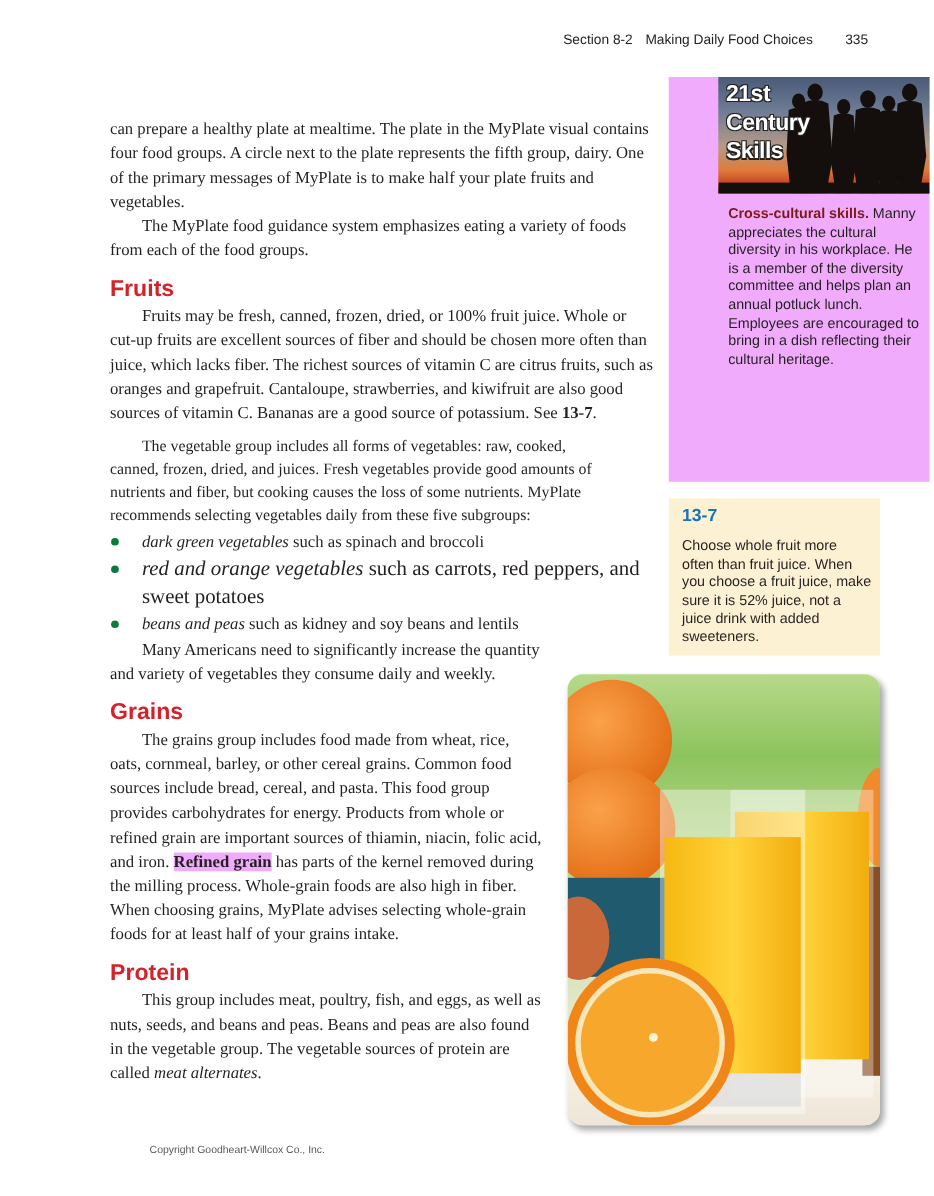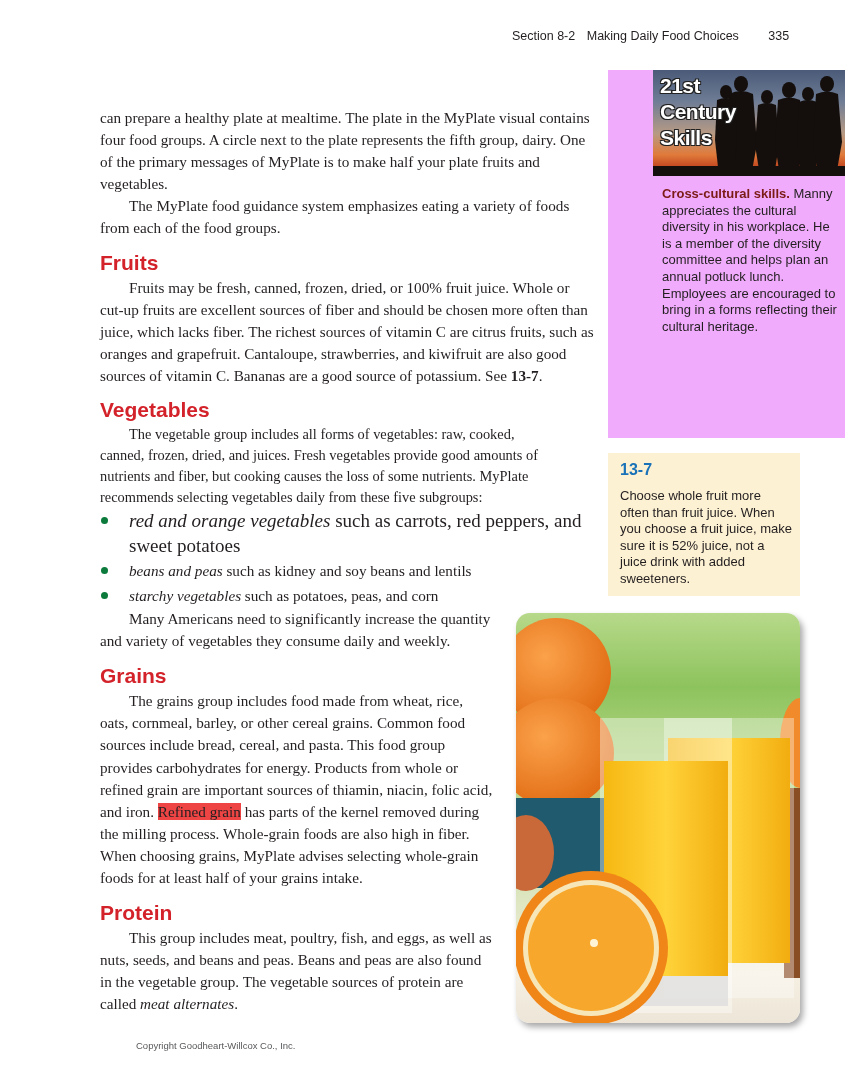--- a/index.html
+++ b/index.html
@@ -11,21 +11,21 @@
   .main { position:absolute; left:100px; top:64px; width:495px; font-size:15.2px; line-height:22.1px;margin-top:43px; }
   .main p { margin:0; }
   .main p.indent { text-indent:29px; }
   .main h2 { font-family:"Liberation Sans", sans-serif; font-weight:bold; color:#d3222a; font-size:21px; margin:0; line-height:28px; }
   .main .sp { height:9px; }
   .main .sp2 { height:10px; }
   .main ul { list-style:none; margin:0; padding:0; }
   .main ul li { position:relative; padding-left:29px; line-height:25px; }
   .main ul li::before { content:""; position:absolute; left:1px; top:9px; width:7px; height:7px; border-radius:50%; background:#0b7a3b; }
   .narrow { width:395px; }
-  .hl { background:#ef4444; font-weight:normal; }
+  .hl { background:#f0abfc; font-weight:bold; }
   .main i { font-style:italic; }
 
   .copyright { position:absolute; left:100px; top:1040px; font-family:"Liberation Sans", sans-serif; font-size:9.5px; color:#58595b;margin-left:36px; }
 
   .skills-box { position:absolute; left:608px; top:70px; width:192px; height:368px; background:#f0abfc;padding-left:45px; }
   .skills-banner { position:relative; width:192px; height:106px; overflow:hidden;
      background:linear-gradient(to bottom, #4a5a78 0%, #6f7d95 30%, #b79a84 60%, #e07a3a 80%, #c2441f 92%, #1a120e 100%); }
   .skills-banner .title { position:absolute; left:7px; top:3px; font-family:"Liberation Sans", sans-serif; font-weight:bold; font-size:21px; line-height:26px; color:#ffffff; text-shadow:1px 1px 0 #222, -1px -1px 0 #222, 1px -1px 0 #222, -1px 1px 0 #222; letter-spacing:-0.5px; }
   .skills-banner svg { position:absolute; left:0; top:0; }
   .skills-text { padding:10px 8px 0 9px; font-family:"Liberation Sans", sans-serif; font-size:13px; line-height:16.6px; color:#231f20; }
@@ -47,28 +47,27 @@
   <span class="page">335</span>
 </div>
 
 <div class="main">
   <p>can prepare a healthy plate at mealtime. The plate in the MyPlate visual contains four food groups. A circle next to the plate represents the fifth group, dairy. One of the primary messages of MyPlate is to make half your plate fruits and vegetables.</p>
   <p class="indent">The MyPlate food guidance system emphasizes eating a variety of foods from each of the food groups.</p>
   <div class="sp"></div>
   <h2>Fruits</h2>
   <p class="indent"><span>Fruits may be fresh, canned, frozen, dried, or 100% fruit juice. Whole or cut-up fruits are excellent sources of fiber and should be chosen more often than juice, which lacks fiber. The richest sources of vitamin C are citrus fruits, such as oranges and grapefruit. Cantaloupe, strawberries, and kiwifruit are also good sources of vitamin C. Bananas are a good source of potassium. See </span><b>13-7</b><span>.</span></p>
   <div class="sp"></div>
-  <h2>Vegetables</h2>
   <div style="width:455px;">
   <p class="indent" style="font-size:14.4px; line-height:21px;">The vegetable group includes all forms of vegetables: raw, cooked, canned, frozen, dried, and juices. Fresh vegetables provide good amounts of nutrients and fiber, but cooking causes the loss of some nutrients. MyPlate recommends selecting vegetables daily from these five subgroups:</p>
   </div>
   <ul>
+    <li><i>dark green vegetables</i><span> such as spinach and broccoli</span></li>
     <li style="font-size:19px;"><i>red and orange vegetables</i><span> such as carrots, red peppers, and sweet potatoes</span></li>
     <li><i>beans and peas</i><span> such as kidney and soy beans and lentils</span></li>
-    <li><i>starchy vegetables</i><span> such as potatoes, peas, and corn</span></li>
   </ul>
   <div class="narrow">
     <p class="indent">Many Americans need to significantly increase the quantity and variety of vegetables they consume daily and weekly.</p>
     <div class="sp2"></div>
     <h2>Grains</h2>
     <p class="indent"><span>The grains group includes food made from wheat, rice, oats, cornmeal, barley, or other cereal grains. Common food sources include bread, cereal, and pasta. This food group provides carbohydrates for energy. Products from whole or refined grain are important sources of thiamin, niacin, folic acid, and iron. </span><span class="hl">Refined grain</span><span> has parts of the kernel removed during the milling process. Whole-grain foods are also high in fiber. When choosing grains, MyPlate advises selecting whole-grain foods for at least half of your grains intake.</span></p>
     <div class="sp2"></div>
     <h2>Protein</h2>
     <p class="indent"><span>This group includes meat, poultry, fish, and eggs, as well as nuts, seeds, and beans and peas. Beans and peas are also found in the vegetable group. The vegetable sources of protein are called </span><i>meat alternates</i><span>.</span></p>
   </div>
@@ -95,21 +94,21 @@
         <rect x="0" y="96" width="192" height="10"></rect>
       </g>
     </svg>
     <div class="title">
       <div>21st</div>
       <div>Century</div>
       <div>Skills</div>
     </div>
   </div>
   <div class="skills-text">
-    <span class="lead">Cross-cultural skills.</span><span> Manny appreciates the cultural diversity in his workplace. He is a member of the diversity committee and helps plan an annual potluck lunch. Employees are encouraged to bring in a forms reflecting their cultural heritage.</span>
+    <span class="lead">Cross-cultural skills.</span><span> Manny appreciates the cultural diversity in his workplace. He is a member of the diversity committee and helps plan an annual potluck lunch. Employees are encouraged to bring in a dish reflecting their cultural heritage.</span>
   </div>
 </div>
 
 <div class="fig-box">
   <div class="num">13-7</div>
   <div class="cap">Choose whole fruit more often than fruit juice. When you choose a fruit juice, make sure it is 52% juice, not a juice drink with added sweeteners.</div>
 </div>
 
 <div class="photo">
   <svg width="284" height="410" viewBox="0 0 284 410">

